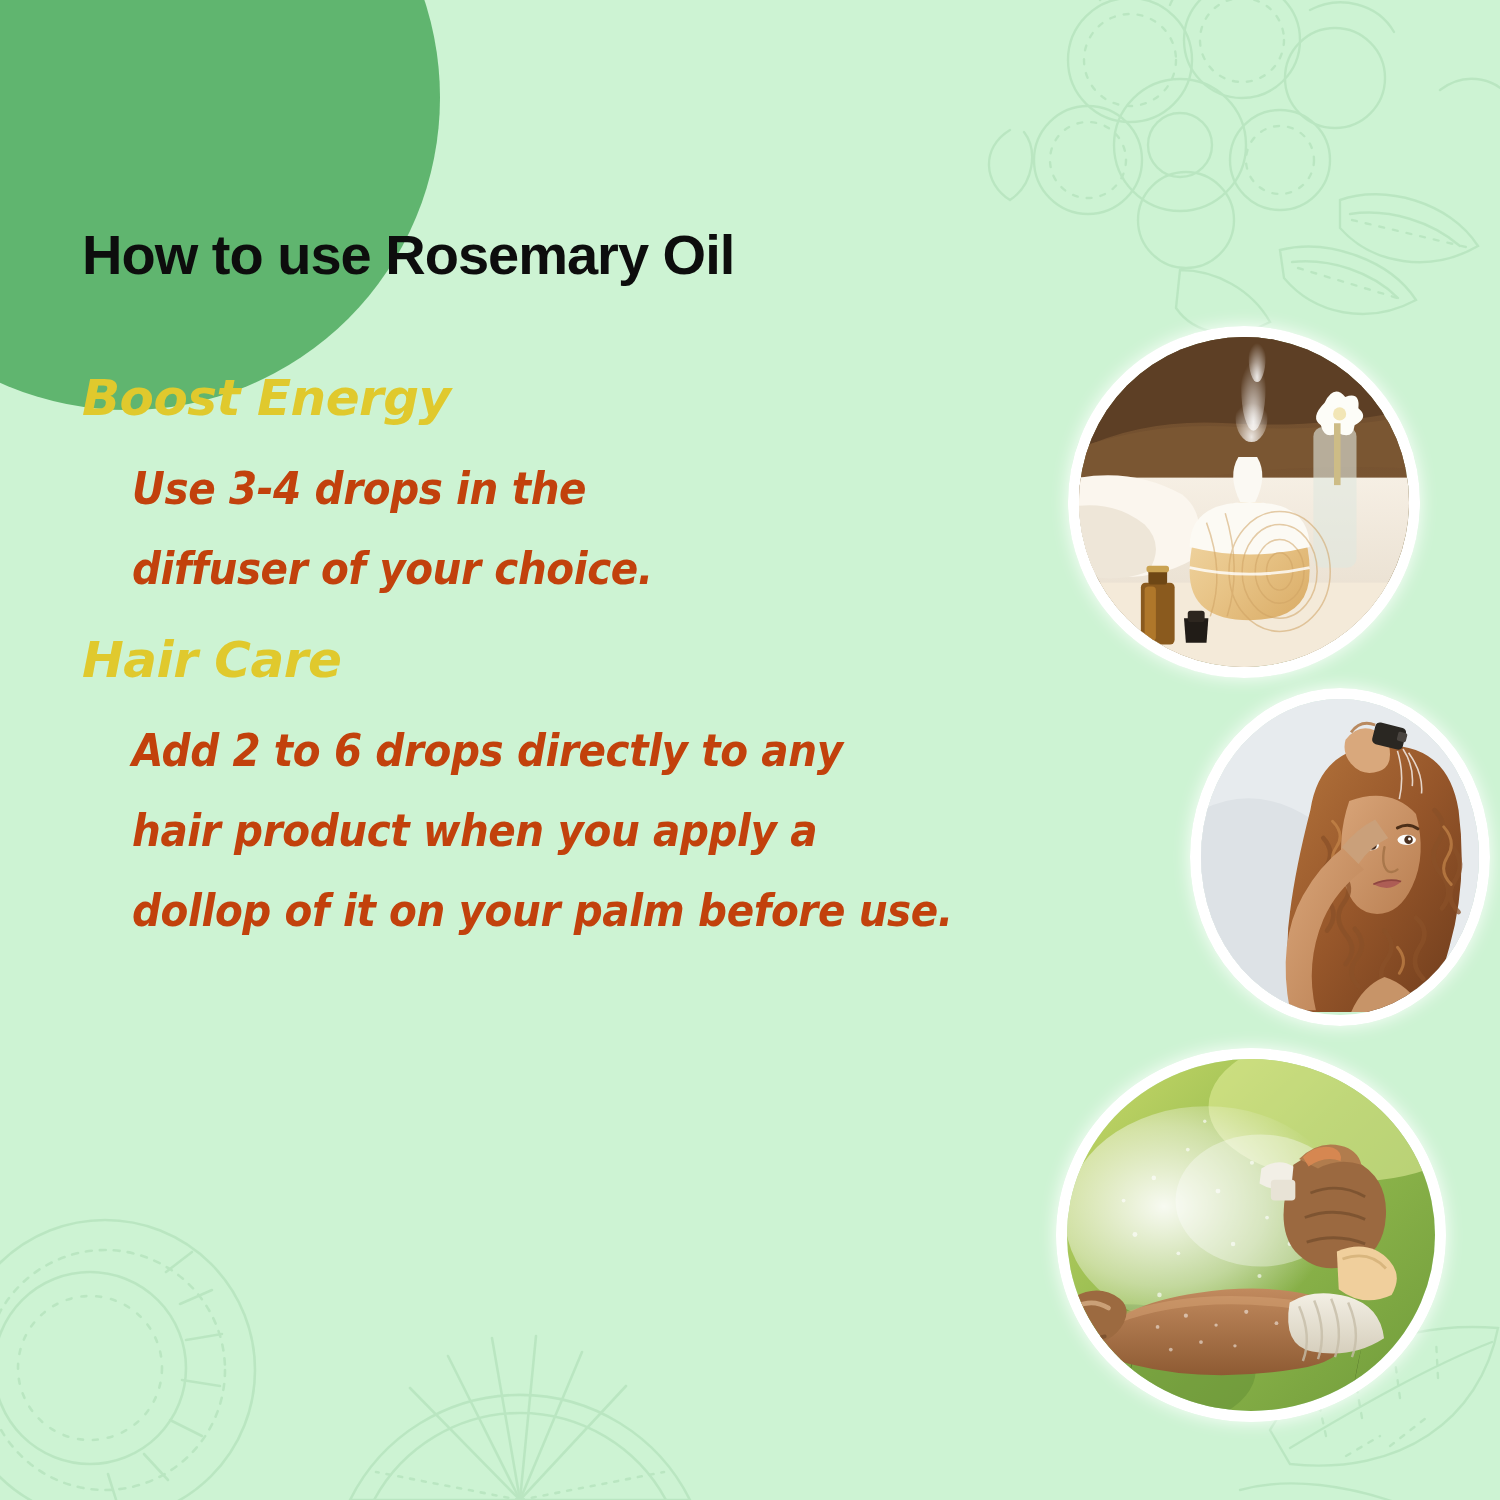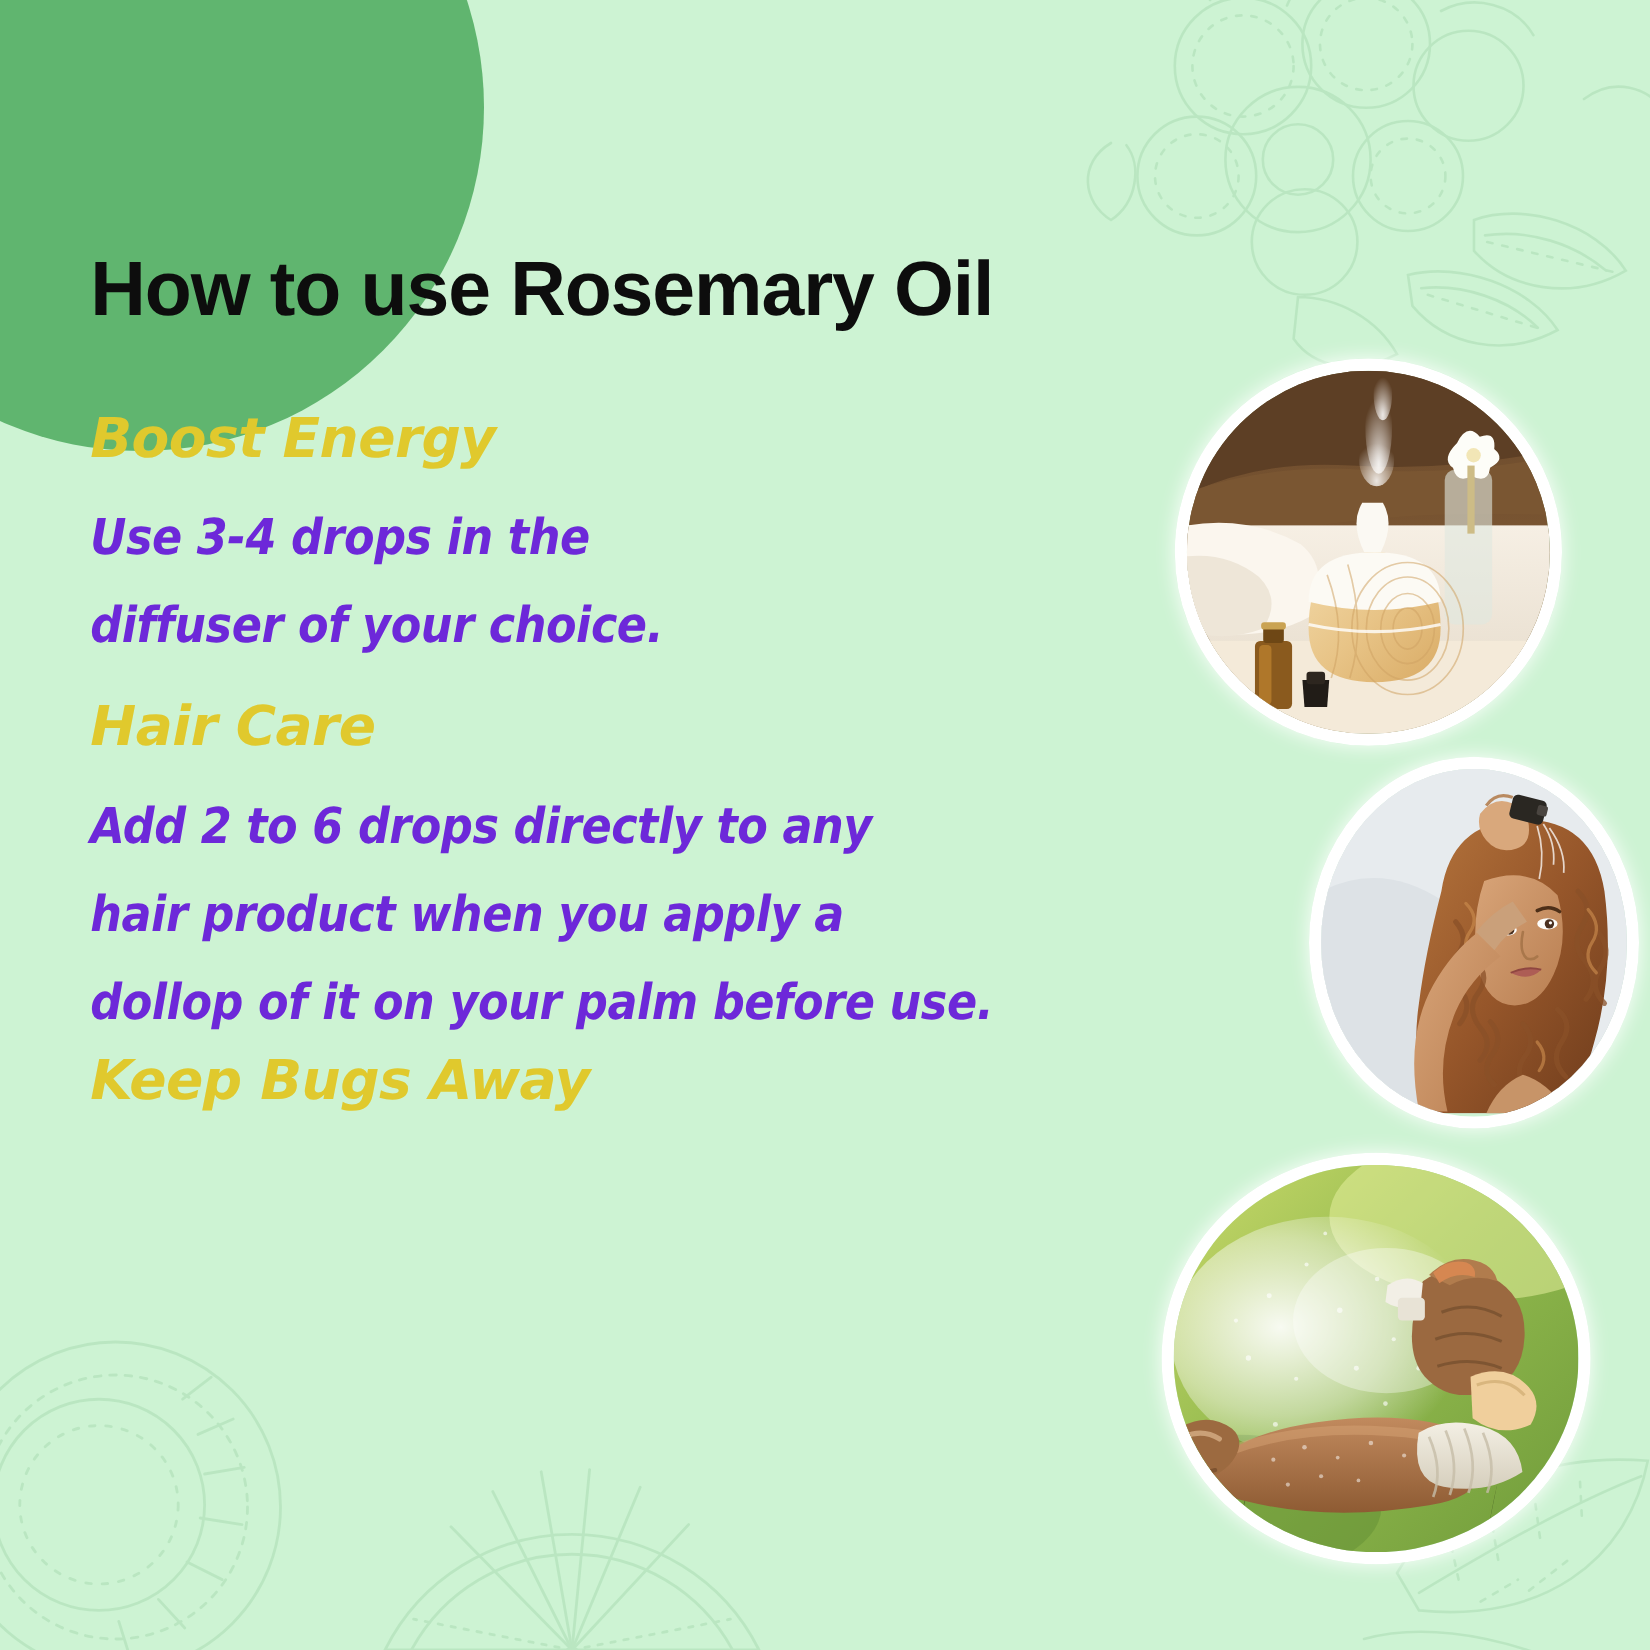--- a/index.html
+++ b/index.html
@@ -38,21 +38,21 @@
     position:absolute;
     left:0; top:0;
     width:1060px;
     height:1500px;
   }
 
   #page-title {
     position:absolute;
     left:82px;
     top:222px;
-    font-size:70px;
+    font-size:56px;
     font-weight:700;
     letter-spacing:-1px;
     color:#0d0d0d;
     white-space:nowrap;
     font-family:"Liberation Sans", sans-serif;
   }
 
   .section { position:absolute; left:82px;font-style:italic; }
   #section-0 { top:372px; }
   #section-1 { top:634px; }
@@ -62,23 +62,24 @@
     font-size:50px;
     font-weight:700;
     color:#E0C92D;
     line-height:1.05;
     font-family:"DejaVu Sans", sans-serif;
     letter-spacing:-0.5px;
   }
 
   .section-body {
     margin-top:24px;
+    margin-left:50px;
     font-size:45px;
     font-weight:700;
-    color:#6d28d9;
+    color:#c2410c;
     line-height:1.78;
     font-family:"DejaVu Sans Condensed","Liberation Sans", sans-serif;
     letter-spacing:-0.4px;
     white-space:pre-line;
   }
 
   
   .photo-circle {
     position:absolute;
     border-radius:50%;
@@ -179,21 +180,20 @@
   </div>
 
   <div class="section" id="section-1">
     <div class="section-heading">Hair Care</div>
     <div class="section-body">Add 2 to 6 drops directly to any
 hair product when you apply a
 dollop of it on your palm before use.</div>
   </div>
 
   <div class="section" id="section-2">
-    <div class="section-heading">Keep Bugs Away</div>
   </div>
 
 </div>
 
 <div class="photo-circle" id="photo-diffuser">
   <svg class="photo-inner" viewBox="0 0 352 352" preserveAspectRatio="xMidYMid slice">
     <defs>
       <linearGradient id="wallG" x1="0" y1="0" x2="0" y2="1">
         <stop offset="0" stop-color="#6b4a2c"></stop>
           <stop offset="1" stop-color="#8a6239"></stop>

